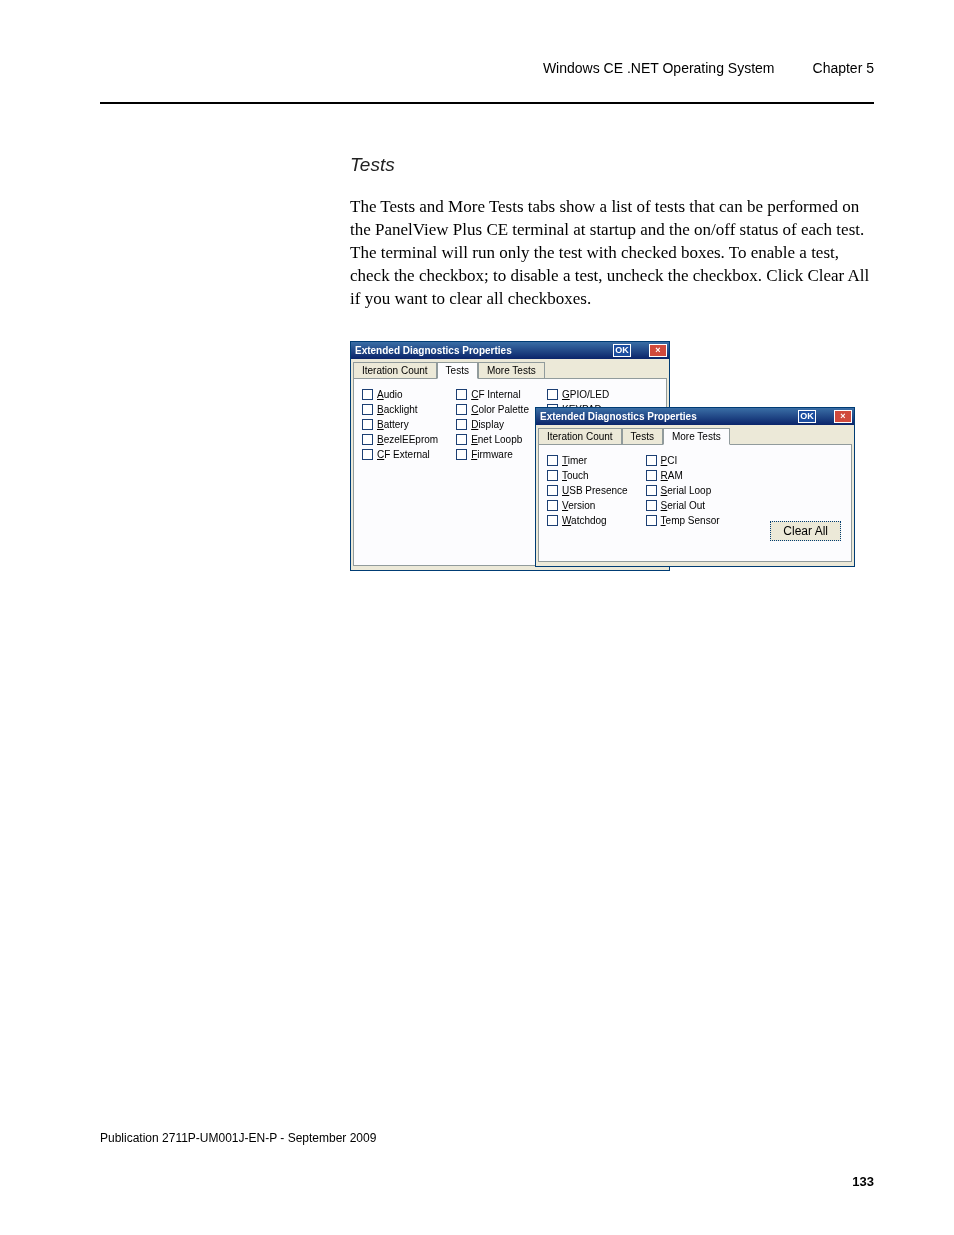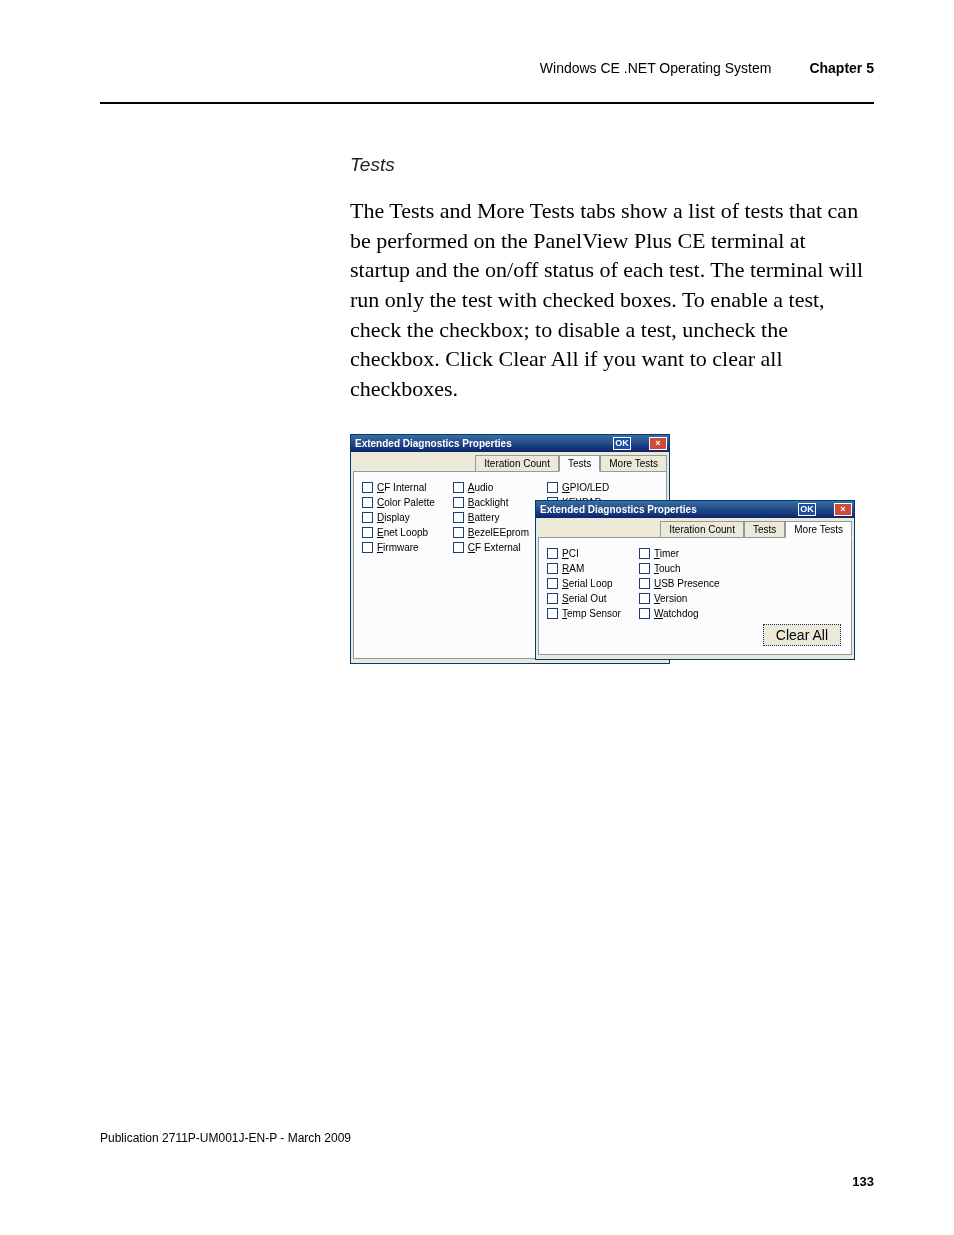--- a/index.html
+++ b/index.html
@@ -22,35 +22,35 @@
   .header-row {
     display: flex;
     justify-content: flex-end;
     align-items: baseline;
     font-size: 14px;
     gap: 38px;
     font-family: Arial, Helvetica, sans-serif;
     margin-bottom: 6px;
   }
   .header-system { font-weight: normal; }
-  .header-chapter { font-weight: bold; }
+  .header-chapter { font-weight: normal; }
   .content {
     margin-left: 250px;
     margin-top: 50px;
     width: 520px;
   }
   .section-heading {
     font-style: italic;
     font-size: 19px;
     font-family: Arial, Helvetica, sans-serif;
     color: #222;
     margin-bottom: 20px;
   }
   .body-text {
-    font-size: 22px;
+    font-size: 17px;
     line-height: 1.35;
     font-family: Georgia, serif;
   }
   .figure-wrap {
     margin-left: 250px;
     margin-top: 30px;
     position: relative;
     width: 520px;
     height: 240px;
     padding-left: 28px;
@@ -97,21 +97,20 @@
     border: 1px solid #fff;
   }
   .tb-ok { background: #1c4ea0; color: #fff; }
   .tb-close { background: #d04a3c; color: #fff; }
   .tabs {
     display: flex;
     padding: 2px 2px 0 2px;
     gap: 0;
     font-size: 10px;
     background: #ece9d8;
-    justify-content: flex-end;
   }
   .tab {
     padding: 2px 8px;
     border: 1px solid #919b9c;
     border-bottom: none;
     background: #ece9d8;
     position: relative;
     top: 1px;
   }
   .tab.active {
@@ -141,25 +140,25 @@
   .chk .box {
     width: 11px; height: 11px;
     border: 1px solid #1c3f73;
     background: #fff;
     flex: none;
   }
   .chk u { text-decoration: underline; }
   .clear-btn {
     position: absolute;
     right: 10px;
-    bottom: 8px;
+    bottom: 20px;
     border: 1px dotted #003c74;
     padding: 2px 12px;
     background: #ece9d8;
-    font-size: 14px;
+    font-size: 12px;
   }
   .footer {
     position: absolute;
     bottom: 46px;
     left: 100px;
     right: 80px;
     display: flex;
     justify-content: space-between;
     font-family: Arial, Helvetica, sans-serif;
     font-size: 12px;
@@ -189,62 +188,62 @@
         <span class="tb-btn tb-ok">OK</span>
         <span class="tb-btn tb-close">×</span>
       </div>
       <div class="tabs">
         <div class="tab">Iteration Count</div>
         <div class="tab active">Tests</div>
         <div class="tab">More Tests</div>
       </div>
       <div class="tab-panel">
         <div class="cols">
+          <div class="col" id="tests-col1">
+              <div class="chk">
+                <span class="box"></span>
+                <span><u>A</u>udio</span>
+              </div>
+              <div class="chk">
+                <span class="box"></span>
+                <span><u>B</u>acklight</span>
+              </div>
+              <div class="chk">
+                <span class="box"></span>
+                <span><u>B</u>attery</span>
+              </div>
+              <div class="chk">
+                <span class="box"></span>
+                <span><u>B</u>ezelEEprom</span>
+              </div>
+              <div class="chk">
+                <span class="box"></span>
+                <span><u>C</u>F External</span>
+              </div>
+            </div>
           <div class="col" id="tests-col2">
               <div class="chk">
                 <span class="box"></span>
                 <span><u>C</u>F Internal</span>
               </div>
               <div class="chk">
                 <span class="box"></span>
                 <span><u>C</u>olor Palette</span>
               </div>
               <div class="chk">
                 <span class="box"></span>
                 <span><u>D</u>isplay</span>
               </div>
               <div class="chk">
                 <span class="box"></span>
                 <span><u>E</u>net Loopb</span>
               </div>
               <div class="chk">
                 <span class="box"></span>
                 <span><u>F</u>irmware</span>
-              </div>
-            </div>
-          <div class="col" id="tests-col1">
-              <div class="chk">
-                <span class="box"></span>
-                <span><u>A</u>udio</span>
-              </div>
-              <div class="chk">
-                <span class="box"></span>
-                <span><u>B</u>acklight</span>
-              </div>
-              <div class="chk">
-                <span class="box"></span>
-                <span><u>B</u>attery</span>
-              </div>
-              <div class="chk">
-                <span class="box"></span>
-                <span><u>B</u>ezelEEprom</span>
-              </div>
-              <div class="chk">
-                <span class="box"></span>
-                <span><u>C</u>F External</span>
               </div>
             </div>
           <div class="col" id="tests-col3">
               <div class="chk">
                 <span class="box"></span>
                 <span><u>G</u>PIO/LED</span>
               </div>
               <div class="chk">
                 <span class="box"></span>
                 <span><u>K</u>EYPAD</span>
@@ -260,68 +259,68 @@
         <span class="tb-btn tb-ok">OK</span>
         <span class="tb-btn tb-close">×</span>
       </div>
       <div class="tabs">
         <div class="tab">Iteration Count</div>
         <div class="tab">Tests</div>
         <div class="tab active">More Tests</div>
       </div>
       <div class="tab-panel">
         <div class="cols">
+          <div class="col" id="more-col2">
+              <div class="chk">
+                <span class="box"></span>
+                <span><u>T</u>imer</span>
+              </div>
+              <div class="chk">
+                <span class="box"></span>
+                <span><u>T</u>ouch</span>
+              </div>
+              <div class="chk">
+                <span class="box"></span>
+                <span><u>U</u>SB Presence</span>
+              </div>
+              <div class="chk">
+                <span class="box"></span>
+                <span><u>V</u>ersion</span>
+              </div>
+              <div class="chk">
+                <span class="box"></span>
+                <span><u>W</u>atchdog</span>
+              </div>
+            </div>
           <div class="col" id="more-col1">
               <div class="chk">
                 <span class="box"></span>
                 <span><u>P</u>CI</span>
               </div>
               <div class="chk">
                 <span class="box"></span>
                 <span><u>R</u>AM</span>
               </div>
               <div class="chk">
                 <span class="box"></span>
                 <span><u>S</u>erial Loop</span>
               </div>
               <div class="chk">
                 <span class="box"></span>
                 <span><u>S</u>erial Out</span>
               </div>
               <div class="chk">
                 <span class="box"></span>
                 <span><u>T</u>emp Sensor</span>
-              </div>
-            </div>
-          <div class="col" id="more-col2">
-              <div class="chk">
-                <span class="box"></span>
-                <span><u>T</u>imer</span>
-              </div>
-              <div class="chk">
-                <span class="box"></span>
-                <span><u>T</u>ouch</span>
-              </div>
-              <div class="chk">
-                <span class="box"></span>
-                <span><u>U</u>SB Presence</span>
-              </div>
-              <div class="chk">
-                <span class="box"></span>
-                <span><u>V</u>ersion</span>
-              </div>
-              <div class="chk">
-                <span class="box"></span>
-                <span><u>W</u>atchdog</span>
               </div>
             </div>
         </div>
         <div class="clear-btn">Clear All</div>
       </div>
     </div>
 
   </div>
 </div>
 
 <div class="footer">
-  <span>Publication 2711P-UM001J-EN-P - March 2009</span>
+  <span>Publication 2711P-UM001J-EN-P - September 2009</span>
   <span class="pagenum">133</span>
 </div>
 
 </body></html>

